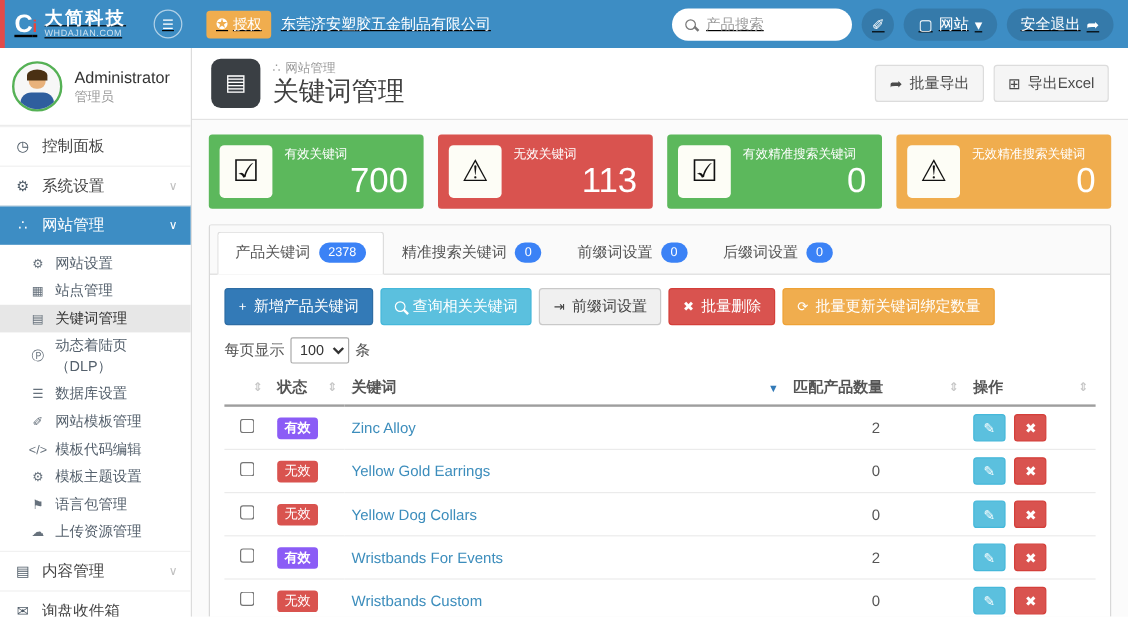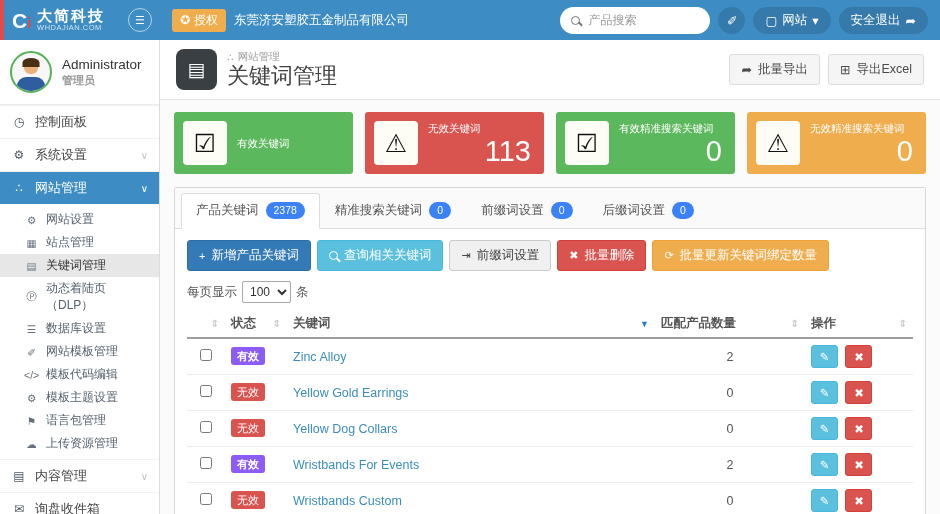--- a/index.html
+++ b/index.html
@@ -1,20 +1,20 @@
 <!DOCTYPE html>
 <html lang="zh"><head>
 <meta charset="utf-8">
 <style>
   * { margin:0; padding:0; box-sizing:border-box; }
   html,body { width:940px; height:514px; overflow:hidden; background:#fff;
     font-family:"Liberation Sans","DejaVu Sans",sans-serif; }
 
   
-  .topbar { height:40px; background:#3d8dc4; display:flex; align-items:stretch; }
+  .topbar { height:40px; background:#3d8dc4; display:flex; align-items:stretch;text-decoration:underline; }
   .logo { width:160px; display:flex; align-items:center; border-left:4px solid #e24b4a;
     padding-left:8px; gap:6px; }
   .logomark { color:#fff; font-size:21px; font-weight:bold; line-height:1; }
   .logomark b { color:#e8453c; font-size:14px; }
   .brand-col { line-height:1.1; }
   .brand-name { color:#fff; font-size:15px; font-weight:bold; letter-spacing:2px; }
   .brand-domain { color:rgba(255,255,255,.75); font-size:7.5px; letter-spacing:.5px; }
   .hamburger { margin-left:auto; margin-right:8px; width:24px; height:24px; border-radius:50%;
     border:1px solid rgba(255,255,255,.6); color:#fff; font-size:11px;
     display:flex; align-items:center; justify-content:center; flex:none; }
@@ -46,21 +46,21 @@
   .user { display:flex; align-items:center; gap:10px; padding:11px 10px; border-bottom:1px solid #ececec; }
   .avatar { width:42px; height:42px; border-radius:50%; border:2px solid #55b155;
     background:#f7f7f7; position:relative; overflow:hidden; flex:none; }
   .avatar .hair { position:absolute; top:5px; left:50%; transform:translateX(-50%);
     width:17px; height:9px; background:#4a3013; border-radius:50% 50% 0 0; }
   .avatar .head { position:absolute; top:8px; left:50%; transform:translateX(-50%);
     width:14px; height:13px; background:#e9b27c; border-radius:45%; }
   .avatar .torso { position:absolute; bottom:-3px; left:50%; transform:translateX(-50%);
     width:28px; height:17px; background:#2f5e9e; border-radius:9px 9px 0 0; }
   .user-name { font-size:13.5px; color:#333; }
-  .user-role { font-size:11px; color:#999; margin-top:1px;font-weight:bold; }
+  .user-role { font-size:11px; color:#999; margin-top:1px; }
   .menu-item { display:flex; align-items:center; gap:8px; padding:7px 11px; font-size:13px;
     color:#444; border-top:1px solid #f1f1f1; }
   .menu-item .mi { width:16px; text-align:center; font-size:12px; color:#4d5a66; font-style:normal; }
   .menu-item .chev { margin-left:auto; color:#c0c0c0; font-size:10px; font-style:normal; }
   .menu-item.active { background:#3d8dc4; color:#fff; }
   .menu-item.active .mi, .menu-item.active .chev { color:#fff; }
   .submenu { padding:4px 0; }
   .submenu-item { display:flex; align-items:center; gap:7px; padding:3px 8px 3px 24px;
     font-size:12px; color:#55616d; }
   .submenu-item .smi { width:15px; text-align:center; font-size:10.5px; color:#66717c;
@@ -291,20 +291,21 @@
 
     <div class="content">
 
       <div class="cards">
         <div class="card c-green">
           <span class="card-icon">
               <i class="ic">☑</i>
             </span>
           <span class="card-body">
             <span class="card-label">有效关键词</span>
+            <span class="card-value">700</span>
           </span>
         </div>
         <div class="card c-red">
           <span class="card-icon">
               <i class="ic">⚠</i>
             </span>
           <span class="card-body">
             <span class="card-label">无效关键词</span>
             <span class="card-value">113</span>
           </span>

